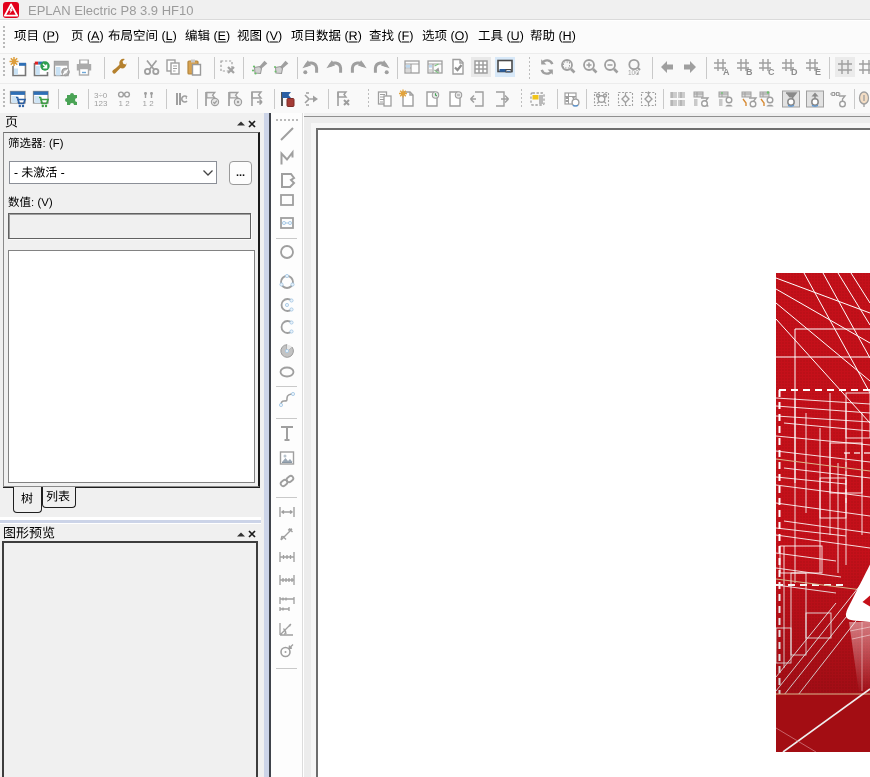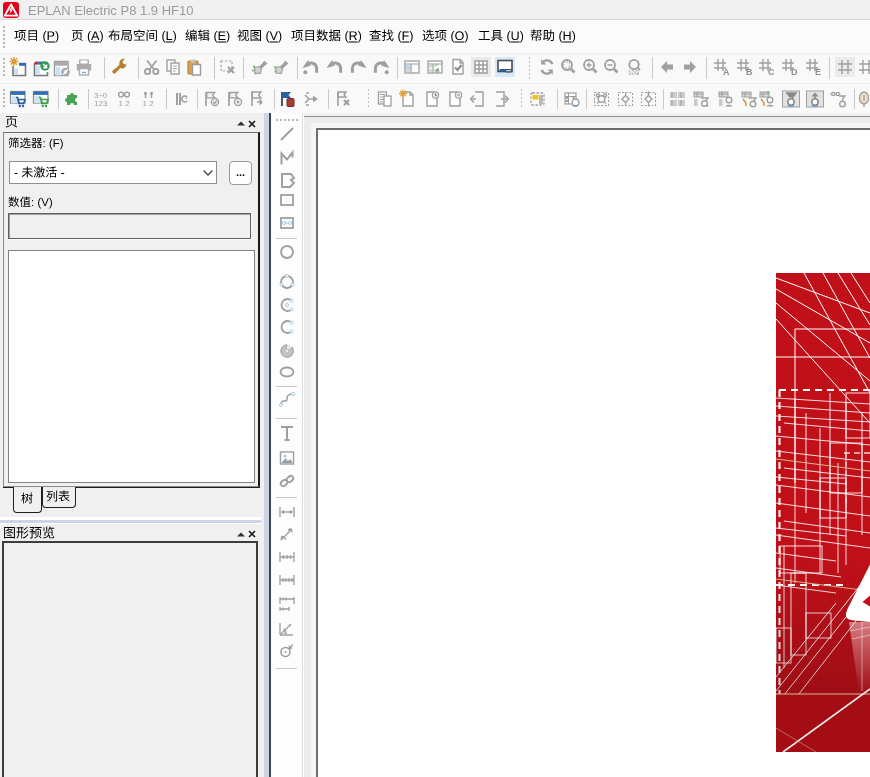--- a/index.html
+++ b/index.html
@@ -7,21 +7,21 @@
 .sep1{position:absolute;width:1px;background:#c9c9c9}
 .dotsep{position:absolute;width:1px;background-image:linear-gradient(#bdbdbd 50%,transparent 50%);background-size:1px 4px}
 .handle{position:absolute;width:3px;background-image:radial-gradient(circle at 1px 1px,#b9b9b9 35%,transparent 40%);background-size:3px 4px}
 </style></head><body>
 <div class="abs" style="left:0;top:0;width:870px;height:20px;background:#f0f0f0;border-bottom:1px solid #dadada"></div>
 <svg class="abs" style="left:3px;top:2px" width="16" height="16" viewBox="0 0 16 16">
 <rect x="0" y="0" width="16" height="16" rx="3" fill="#e2001a"></rect>
 <path d="M8 2.4 L14.2 13.6 L1.8 13.6 Z" fill="none" stroke="#fff" stroke-width="1.9" stroke-linejoin="round"></path>
 <path d="M8.7 4.8 L6.2 8.6 L7.7 8.8 L6.3 12 L10 7.8 L8.4 7.5 L10.1 5.1 Z" fill="#fff"></path>
 </svg>
-<div class="abs" style="left:28px;top:2px;height:17px;line-height:17px;font-size:13px;color:#9b9b9b">EPLAN Electric P8 1.9 HF10</div>
+<div class="abs" style="left:28px;top:2px;height:17px;line-height:17px;font-size:13px;color:#9b9b9b">EPLAN Electric P8 3.9 HF10</div>
 <div class="abs" style="left:0;top:21px;width:870px;height:32px;background:#fbfbfb"></div>
 <div class="handle" style="left:3px;top:26px;height:22px"></div>
 <div class="abs" style="left:14px;top:29px">
     <svg width="46" height="17" viewBox="0 0 46 17" style="display:block">
       <path d="M7.7 4.8V7.4C7.7 8.7 7.4 10.3 4 11.2C4.2 11.4 4.5 11.8 4.6 12C8.1 10.8 8.7 9 8.7 7.4V4.8ZM8.6 9.9C9.6 10.5 10.8 11.4 11.4 12L12 11.3C11.4 10.7 10.2 9.9 9.2 9.3ZM0.4 8.7 0.6 9.7C1.8 9.3 3.3 8.8 4.7 8.3L4.6 7.4L3.1 7.9V2.9H4.5V2H0.6V2.9H2.1V8.2ZM5.2 3.2V9.1H6.1V4H10.2V9.1H11.1V3.2H8.2C8.4 2.8 8.6 2.3 8.8 1.9H12V1H4.8V1.9H7.7C7.5 2.3 7.4 2.8 7.2 3.2Z M15.4 5.1H22V7.2H15.4ZM15.4 4.2V2.2H22V4.2ZM15.4 8.1H22V10.2H15.4ZM14.5 1.3V11.9H15.4V11.1H22V11.9H23V1.3Z M29.3 7.8Q29.3 6 29.8 4.6Q30.4 3.2 31.5 1.9H32.6Q31.4 3.2 30.9 4.6Q30.4 6.1 30.4 7.8Q30.4 9.5 30.9 10.9Q31.4 12.3 32.6 13.6H31.5Q30.4 12.3 29.8 10.9Q29.3 9.5 29.3 7.8Z M40.3 5Q40.3 6.2 39.5 6.9Q38.7 7.6 37.3 7.6H34.8V11H33.6V2.4H37.2Q38.7 2.4 39.5 3.1Q40.3 3.8 40.3 5ZM39.1 5Q39.1 3.3 37.1 3.3H34.8V6.7H37.2Q39.1 6.7 39.1 5Z M44.4 7.8Q44.4 9.5 43.8 10.9Q43.3 12.3 42.1 13.6H41.1Q42.2 12.3 42.8 10.9Q43.3 9.5 43.3 7.8Q43.3 6.1 42.7 4.6Q42.2 3.2 41.1 1.9H42.1Q43.3 3.2 43.8 4.6Q44.4 6 44.4 7.8Z" fill="#000"></path>
       <rect x="32.6" y="12.5" width="8.3" height="1" fill="#000"></rect>
     </svg>
   </div>
 <div class="abs" style="left:71px;top:29px">
     <svg width="34" height="17" viewBox="0 0 34 17" style="display:block">

